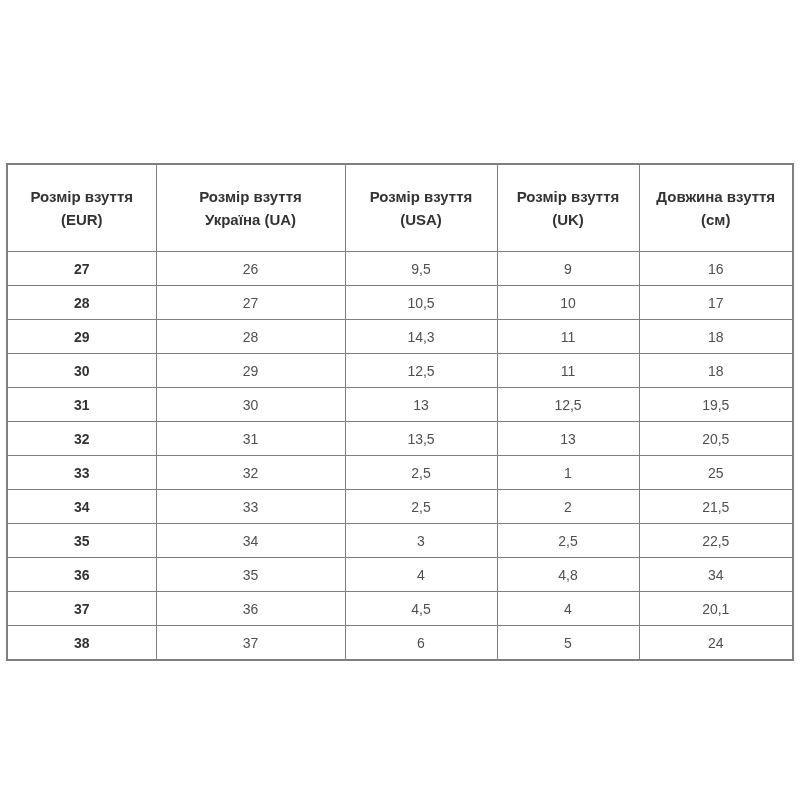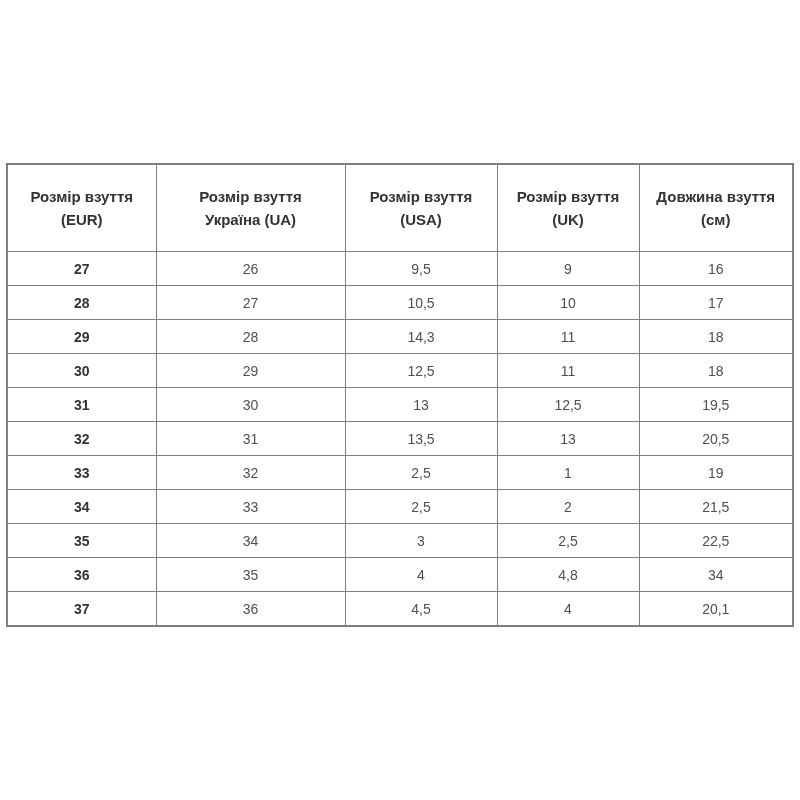--- a/index.html
+++ b/index.html
@@ -122,21 +122,21 @@
           <td class="col-ua">31</td>
           <td class="col-usa">13,5</td>
           <td class="col-uk">13</td>
           <td class="col-cm">20,5</td>
         </tr>
         <tr>
           <td class="col-eur">33</td>
           <td class="col-ua">32</td>
           <td class="col-usa">2,5</td>
           <td class="col-uk">1</td>
-          <td class="col-cm">19</td>
+          <td class="col-cm">25</td>
         </tr>
         <tr>
           <td class="col-eur">34</td>
           <td class="col-ua">33</td>
           <td class="col-usa">2,5</td>
           <td class="col-uk">2</td>
           <td class="col-cm">21,5</td>
         </tr>
         <tr>
           <td class="col-eur">35</td>
@@ -152,15 +152,22 @@
           <td class="col-uk">4,8</td>
           <td class="col-cm">34</td>
         </tr>
         <tr>
           <td class="col-eur">37</td>
           <td class="col-ua">36</td>
           <td class="col-usa">4,5</td>
           <td class="col-uk">4</td>
           <td class="col-cm">20,1</td>
         </tr>
+        <tr>
+          <td class="col-eur">38</td>
+          <td class="col-ua">37</td>
+          <td class="col-usa">6</td>
+          <td class="col-uk">5</td>
+          <td class="col-cm">24</td>
+        </tr>
       </tbody>
   </table>
 </div>
 
 </body></html>

